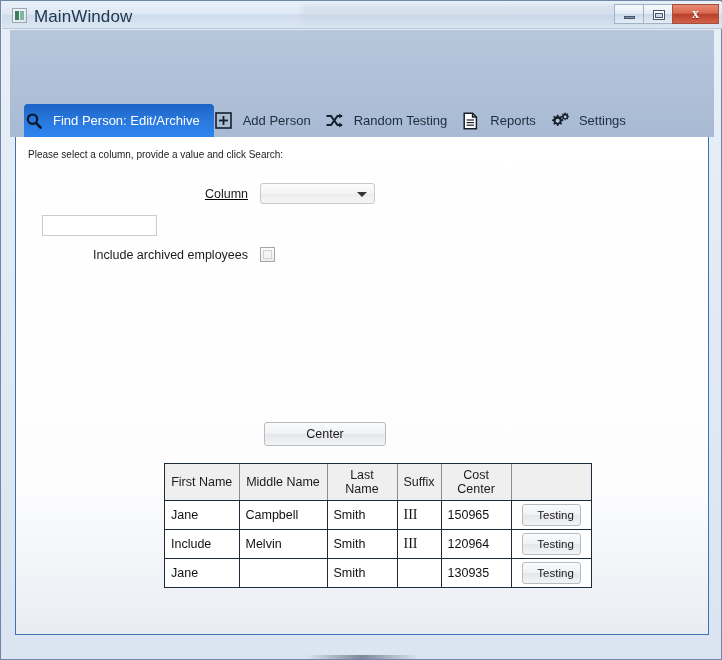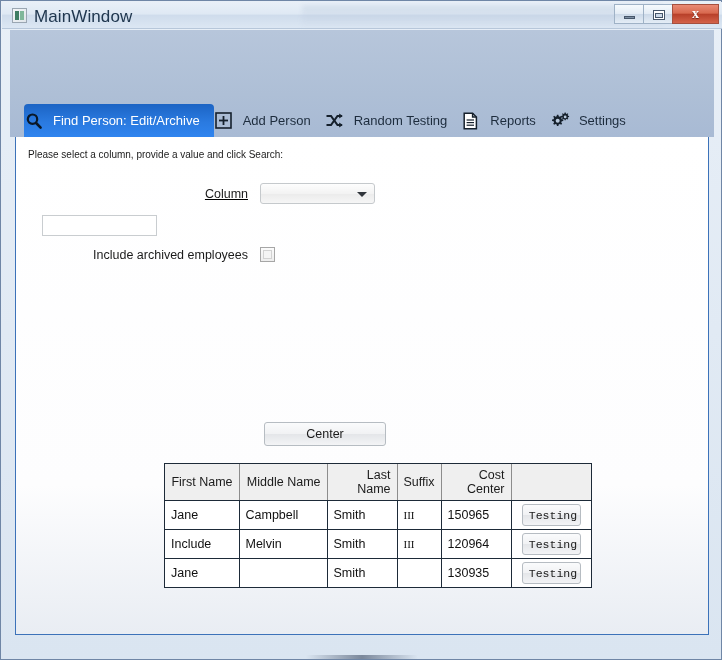--- a/index.html
+++ b/index.html
@@ -288,21 +288,21 @@
     box-sizing: border-box;
   }
   table.results {
     border-collapse: collapse;
     font-size: 12.5px;
     color: #111;
   }
   table.results th {
     background: #efefef;
     font-weight: normal;
-    text-align: right;
+    text-align: center;
     padding: 4px 6px;
     border-right: 1px solid #8c8c8c;
     border-bottom: 1px solid #1d2a38;
     color: #1b1b1b;
     height: 18px;
     box-sizing: border-box;
   }
   table.results th.last { border-right: none; }
   table.results td {
     padding: 3px 6px;
@@ -326,25 +326,25 @@
   .col-cost    { width: 70px; }
   .col-action  { width: 80px; }
 
   .row-btn {
     width: 59px; height: 22px;
     border: 1px solid #b6bcc2;
     border-radius: 3px;
     background: linear-gradient(180deg,#fafbfc 0%, #f1f2f4 48%, #e4e6e9 52%, #f3f4f6 100%);
     font-size: 11.5px;
     color: #1b1b1b;
-    font-family: Liberation Mono, monospace;
+    font-family: Liberation Sans, sans-serif;
     cursor: default;
     text-align: right;
   }
-  .suffix-cell { font-family: "Liberation Serif", serif; font-size: 11px; }
+  .suffix-cell { font-family: "Liberation Serif", serif; font-size: 14px; }
 
   .taskbar-nub {
     position: absolute;
     left: 305px; bottom: 0;
     width: 112px; height: 4px;
     background: linear-gradient(90deg, rgba(70,90,120,0), rgba(45,60,85,.55), rgba(70,90,120,0));
   }
 </style>
 </head>
 <body>

